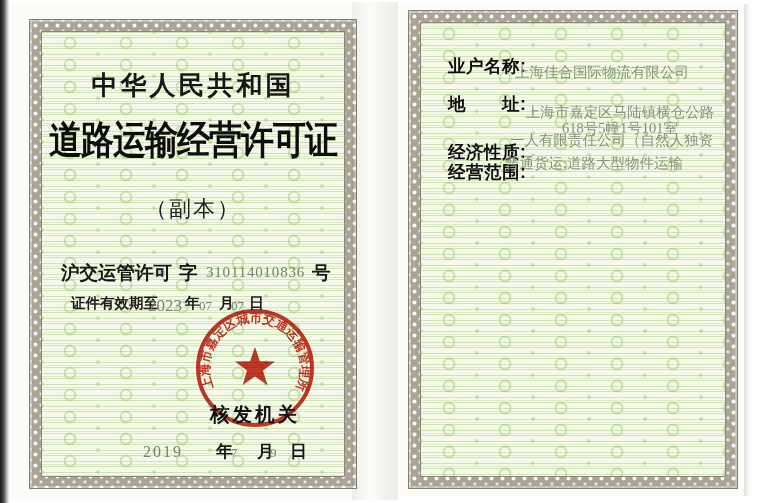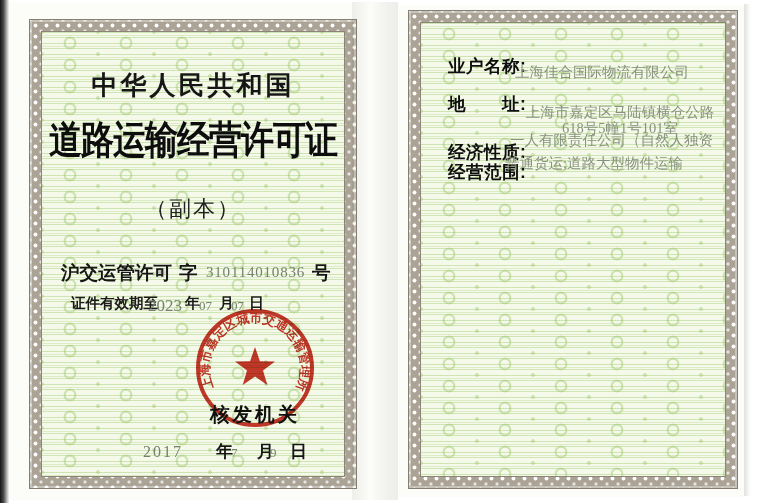--- a/index.html
+++ b/index.html
@@ -135,21 +135,21 @@
     <circle cx="62" cy="62" r="57" fill="none" stroke="#c5281b" stroke-width="4"></circle>
     <text font-size="13.2" font-weight="bold" fill="#c5281b" font-family="Liberation Serif, serif">
       <textPath href="#sealArc" xlink:href="#sealArc" startOffset="0" textLength="186" lengthAdjust="spacingAndGlyphs">上海市嘉定区城市交通运输管理所</textPath>
     </text>
     <polygon fill="#c5281b" points="62,41 66.9,55.2 82.0,55.5 70.0,64.6 74.3,79.0 62,70.4 49.7,79.0 54.0,64.6 42.0,55.5 57.1,55.2"></polygon>
   </svg>
 
   <div class="abs issuer">核发机关</div>
 
   <div>
-    <span class="abs stamp dy">2017</span>
+    <span class="abs stamp dy">2019</span>
     <span class="abs du1">年</span>
     <span class="abs stamp dm">7</span>
     <span class="abs du2">月</span>
     <span class="abs stamp dd">9</span>
     <span class="abs du3">日</span>
   </div>
 </div>
 
 <div class="page page-right">
   <div class="frame frame-right">

